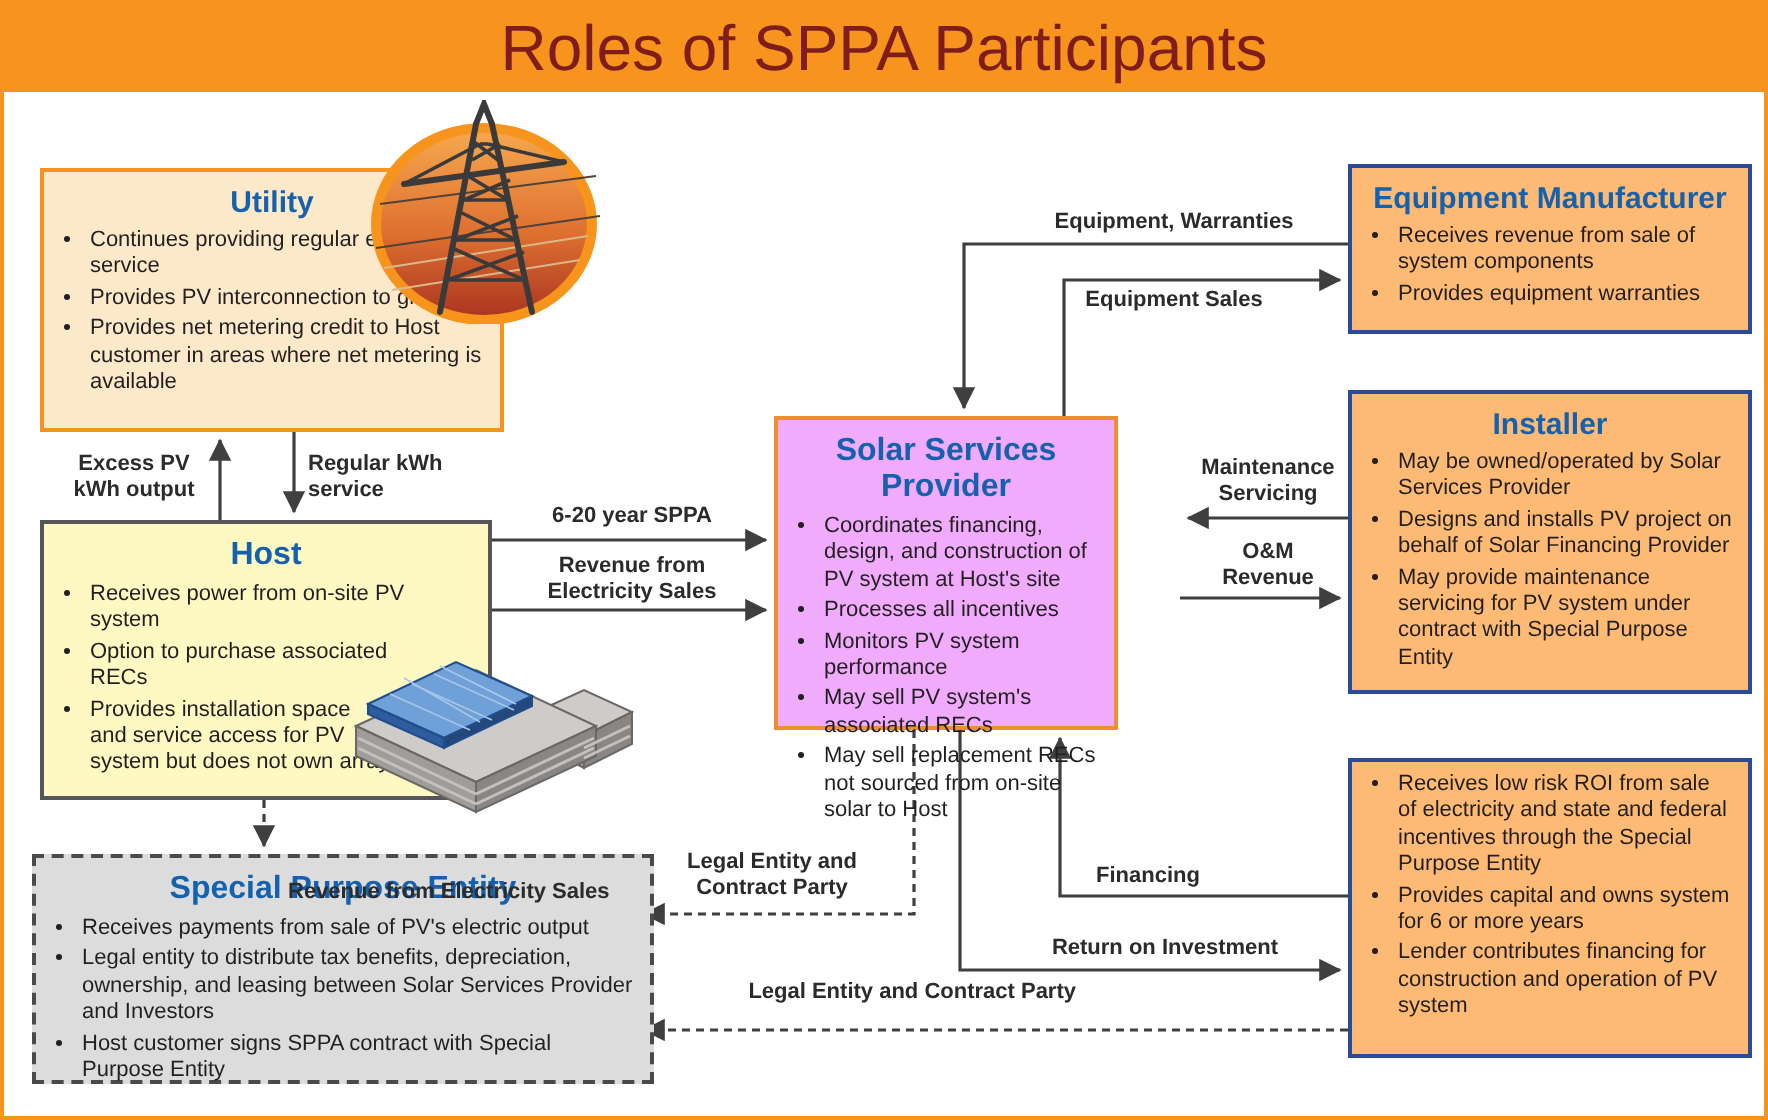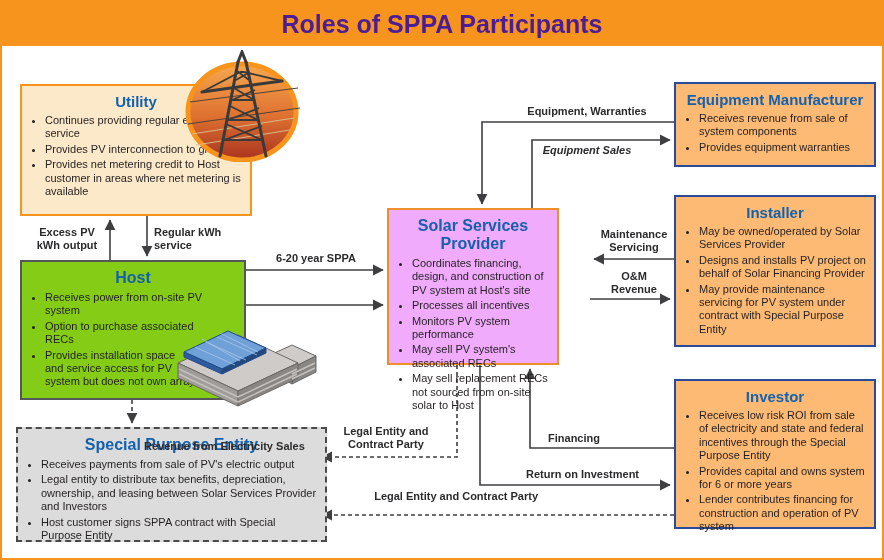--- a/index.html
+++ b/index.html
@@ -1,28 +1,28 @@
 <!DOCTYPE html>
 <html><head>
 <meta charset="utf-8">
 <style>
   html,body{margin:0;padding:0;background:#fff;}
   .canvas{position:relative;width:884px;height:560px;box-sizing:border-box;
     border:2px solid #F7941D;background:#fff;overflow:hidden;
     font-family:"Liberation Sans",sans-serif;}
   .header{position:absolute;left:0;top:0;width:100%;height:44px;background:#F7941D;
     display:flex;align-items:center;justify-content:center;z-index:2;}
-  .header h1{margin:0;font-size:25px;font-weight:bold;color:#4c1d95;}
+  .header h1{margin:0;font-size:32px;font-weight:normal;color:#7f1d1d;}
   .arrows{position:absolute;left:0;top:0;z-index:1;}
   .box{position:absolute;box-sizing:border-box;z-index:2;padding:5px 8px 20px;}
   .box h2{margin:2px 0 4px;text-align:center;font-size:15px;color:#1561AD;font-weight:bold;}
   .box ul{margin:0;padding-left:15px;font-size:11px;line-height:1.22;color:#231F20;}
   .box li{margin-bottom:2px;}
   .utility{left:18px;top:82px;width:232px;height:132px;background:#FCE9C9;border:2px solid #F7941D;}
-  .host{left:18px;top:258px;width:226px;height:140px;background:#84cc16;border:2px solid #55565A;}
+  .host{left:18px;top:258px;width:226px;height:140px;background:#fef9c3;border:2px solid #55565A;}
   .host h2{font-size:16px;}
   .host li.narrow{max-width:150px;}
   .ssp{left:385px;top:206px;width:172px;height:157px;background:#f0abfc;border:2px solid #EE8F2E;}
   .ssp h2{font-size:16px;}
   .bluebox{left:672px;width:202px;background:#fdba74;border:2px solid #2B4A9B;}
   .eqmfr{top:80px;height:85px;}
   .installer{top:193px;height:152px;}
   .investor{top:377px;height:150px;}
   .spe{left:14px;top:425px;width:311px;height:115px;background:#DCDCDC;border:2px dashed #4A4A4A;}
   .spe h2{font-size:16px;}
@@ -105,21 +105,20 @@
   <div class="box bluebox installer">
     <h2>Installer</h2>
     <ul>
       <li>May be owned/operated by Solar Services Provider</li>
       <li>Designs and installs PV project on behalf of Solar Financing Provider</li>
       <li>May provide maintenance servicing for PV system under contract with Special Purpose Entity</li>
     </ul>
   </div>
 
   <div class="box bluebox investor">
-    <h2>Investor</h2>
     <ul>
       <li>Receives low risk ROI from sale of electricity and state and federal incentives through the Special Purpose Entity</li>
       <li>Provides capital and owns system for 6 or more years</li>
       <li>Lender contributes financing for construction and operation of PV system</li>
     </ul>
   </div>
 
   <div class="box spe">
     <h2>Special Purpose Entity</h2>
     <ul>
@@ -131,22 +130,26 @@
 
   <div class="lbl" style="left:26px;top:224px;width:78px;">
     <span>Excess PV</span>
     <span>kWh output</span>
   </div>
   <div class="lbl" style="left:152px;top:224px;width:90px;text-align:left;">
     <span>Regular kWh</span>
     <span>service</span>
   </div>
   <div class="lbl" style="left:250px;top:250px;width:128px;">6-20 year SPPA</div>
+  <div class="lbl" style="left:250px;top:275px;width:128px;">
+    <span>Revenue from</span>
+    <span>Electricity Sales</span>
+  </div>
   <div class="lbl" style="left:500px;top:103px;width:170px;">Equipment, Warranties</div>
-  <div class="lbl" style="left:510px;top:142px;width:150px;font-style:italic;">Equipment Sales</div>
+  <div class="lbl" style="left:510px;top:142px;width:150px;">Equipment Sales</div>
   <div class="lbl" style="left:592px;top:226px;width:80px;">
     <span>Maintenance</span>
     <span>Servicing</span>
   </div>
   <div class="lbl" style="left:592px;top:268px;width:80px;">
     <span>O&amp;M</span>
     <span>Revenue</span>
   </div>
   <div class="lbl" style="left:522px;top:430px;width:100px;">Financing</div>
   <div class="lbl" style="left:498px;top:466px;width:165px;">Return on Investment</div>

